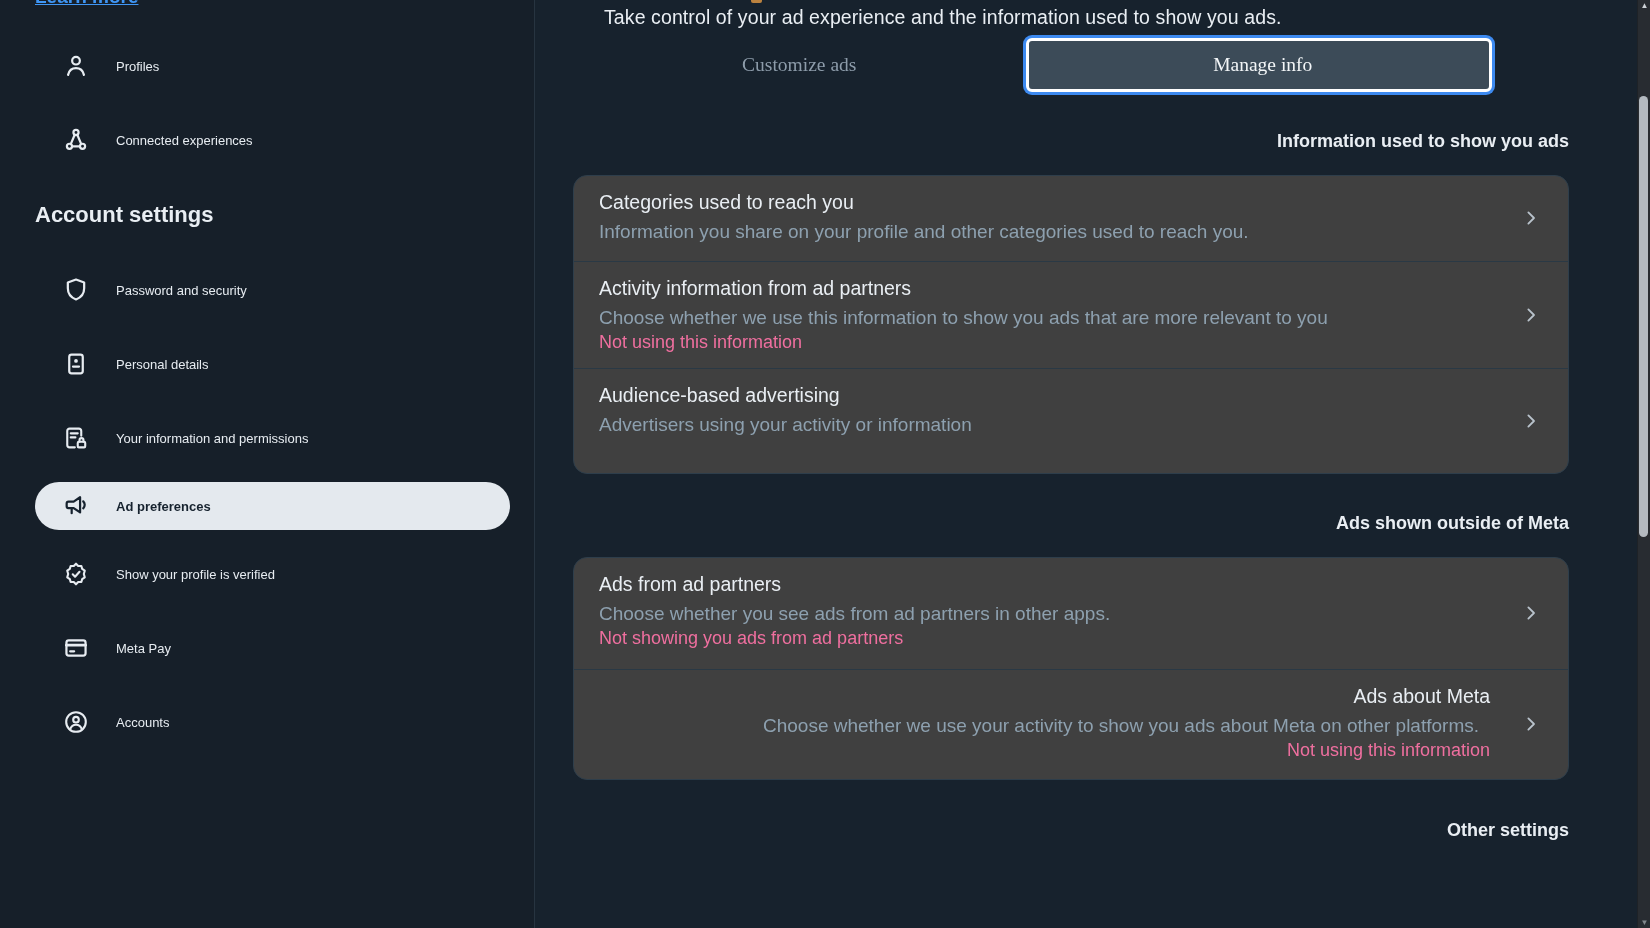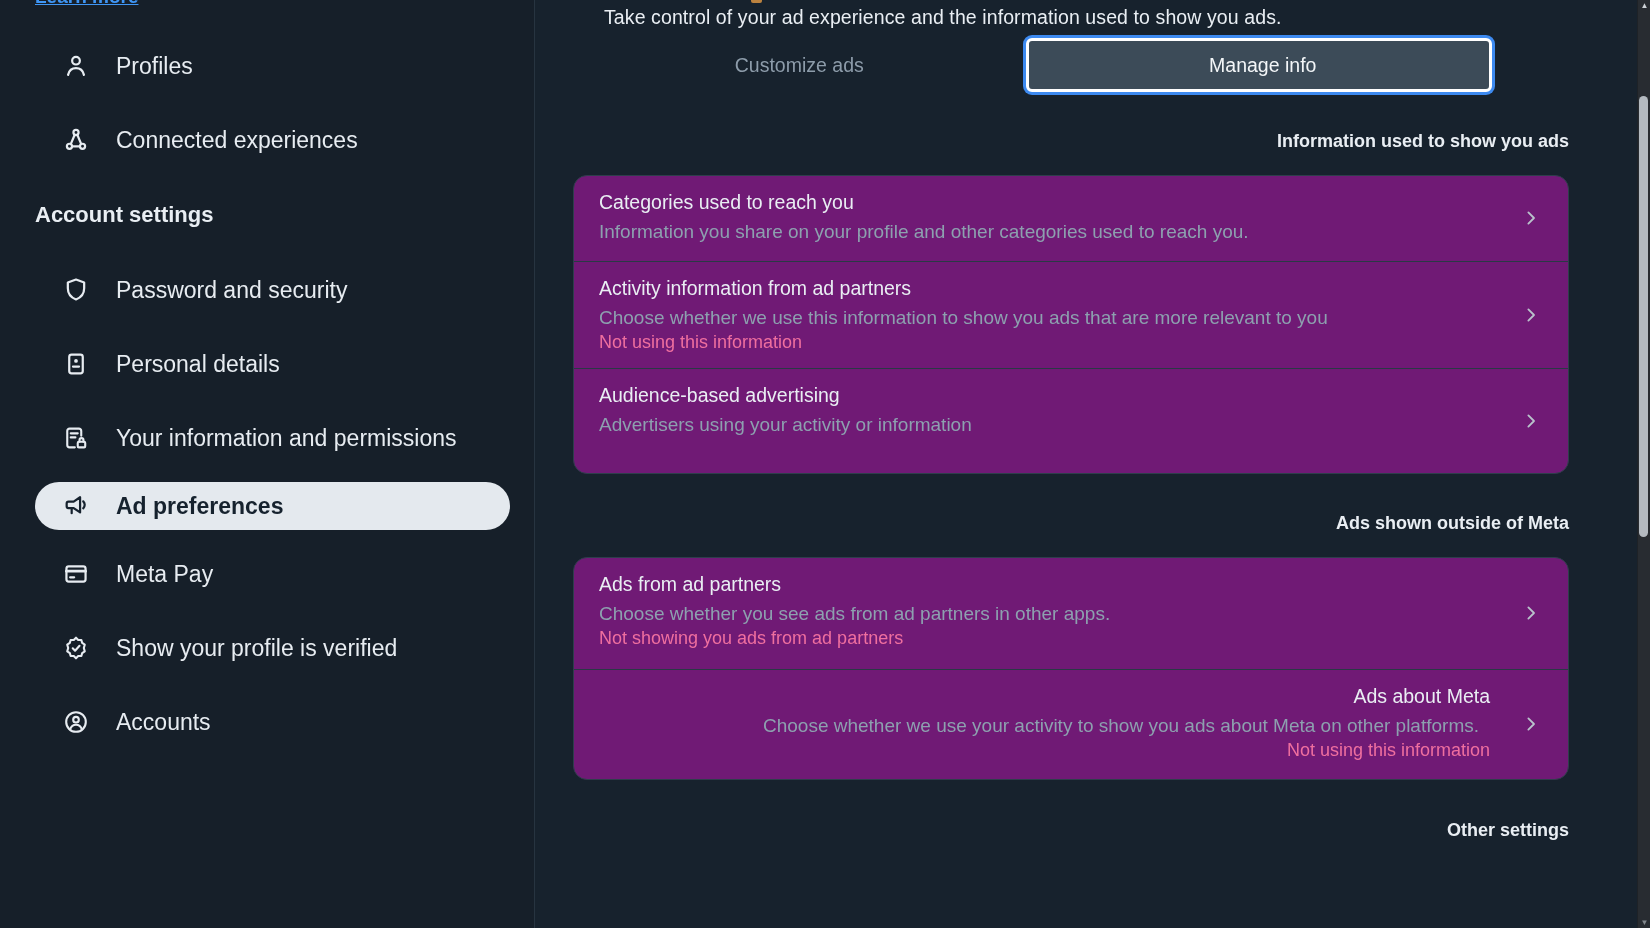--- a/index.html
+++ b/index.html
@@ -17,53 +17,53 @@
     padding:46px 0 0 35px;
   }
   .learn-more {
     position:absolute; top:-14px; left:35px;
     color:#3f96f5; font-size:19px; font-weight:700; text-decoration:underline;
     cursor:pointer;
   }
   .side-item {
     display:flex; align-items:center; gap:26px;
     height:40px; margin-bottom:34px; padding-left:27px;
-    color:#e7ecf1; font-size:23px; cursor:pointer;
+    color:#e7ecf1; font-size:13px; cursor:pointer;
   }
   .side-item svg { flex:0 0 28px; }
   .side-section-heading {
     font-size:22px; font-weight:700; color:#e9eef3;
     margin:42px 0 42px 0;
   }
   .side-item.selected {
     background:#e4e9ee; color:#16222e; font-weight:700;
     height:48px; border-radius:30px; margin:-10px 24px 24px 0;
   }
   
   .main { flex:1; position:relative; padding:6px 81px 0 38px; }
   .emoji-sliver {
     position:absolute; top:0; left:216px; width:11px; height:3px;
     background:#bb823f; border-radius:0 0 2px 2px;
   }
   .intro { margin-left:31px; font-size:19.5px; color:#e9eef3; letter-spacing:.1px; }
-  .tab-bar { width:919px; height:54px; margin-top:9px; display:flex; }
+  .tab-bar { width:919px; height:54px; margin-top:9px; display:flex;font-family:Liberation Serif, serif; }
   .tab {
     flex:1; display:flex; align-items:center; justify-content:center;
     font-size:19.5px; color:#8d9caa; cursor:pointer; border-radius:6px;
   }
   .tab.selected {
     background:#3c4b58; color:#f3f6f8;
     border:3px solid #ffffff;
     box-shadow:0 0 0 3px #3d8af0;
     padding-left:8px;
   }
   .section-heading { margin-top:39px; font-size:18px; font-weight:700; color:#e9eef3;text-align:right; }
   .section-heading.clipped { margin-top:40px; }
   .card {
-    margin-top:23px; background:#701a75;
+    margin-top:23px; background:#404040;
     border:1px solid #2e3e4b; border-radius:14px;
   }
   .row { position:relative; padding:15px 78px 15px 25px; cursor:pointer; }
   .row + .row { border-top:1px solid #2a3945; }
   .row-title { font-size:19.5px; color:#e9eef3; margin-bottom:5px; }
   .row-sub { font-size:19px; color:#8da0af; line-height:1.42; }
   .row-sub.w850 { max-width:860px; }
   .row-sub.w880 { max-width:880px; }
   .row-status { font-size:18px; color:#ef6f9f; margin-top:0; }
   .row.tall-pad { padding-bottom:34px; }
@@ -145,34 +145,34 @@
     <div class="side-item selected">
       <svg width="28" height="28" viewBox="0 0 24 24" fill="none" stroke="currentColor" stroke-width="1.9" stroke-linecap="round" stroke-linejoin="round">
         <path d="M15.5 4.5v13l-5.5-3.7H5.6A1.6 1.6 0 0 1 4 12.2V9.8a1.6 1.6 0 0 1 1.6-1.6H10z"></path>
         <path d="M18.2 8a4.2 4.2 0 0 1 0 6"></path>
         <path d="M8.3 14v4.2"></path>
       </svg>
       <span>Ad preferences</span>
     </div>
 
     <div class="side-item">
+      <svg width="28" height="28" viewBox="0 0 24 24" fill="none" stroke="currentColor" stroke-width="1.8" stroke-linecap="round" stroke-linejoin="round">
+        <path d="M12 3.2l1.9 1.9h2.7l.7 2.6 2.2 1.5-.8 2.8.8 2.8-2.2 1.5-.7 2.6h-2.7L12 20.8l-1.9-1.9H7.4l-.7-2.6-2.2-1.5.8-2.8-.8-2.8 2.2-1.5.7-2.6h2.7z"></path>
+        <path d="M9.2 12.3l2 2 3.8-4.2"></path>
+      </svg>
+      <span>Show your profile is verified</span>
+    </div>
+
+    <div class="side-item">
       <svg width="28" height="28" viewBox="0 0 24 24" fill="none" stroke="currentColor" stroke-width="1.9" stroke-linecap="round" stroke-linejoin="round">
         <rect x="3.8" y="5.5" width="16.4" height="13" rx="2"></rect>
         <path d="M3.8 9.6h16.4" stroke-width="2.4"></path>
         <path d="M7 14.8h3.4"></path>
       </svg>
       <span>Meta Pay</span>
-    </div>
-
-    <div class="side-item">
-      <svg width="28" height="28" viewBox="0 0 24 24" fill="none" stroke="currentColor" stroke-width="1.8" stroke-linecap="round" stroke-linejoin="round">
-        <path d="M12 3.2l1.9 1.9h2.7l.7 2.6 2.2 1.5-.8 2.8.8 2.8-2.2 1.5-.7 2.6h-2.7L12 20.8l-1.9-1.9H7.4l-.7-2.6-2.2-1.5.8-2.8-.8-2.8 2.2-1.5.7-2.6h2.7z"></path>
-        <path d="M9.2 12.3l2 2 3.8-4.2"></path>
-      </svg>
-      <span>Show your profile is verified</span>
     </div>
 
     <div class="side-item">
       <svg width="28" height="28" viewBox="0 0 24 24" fill="none" stroke="currentColor" stroke-width="1.8" stroke-linecap="round" stroke-linejoin="round">
         <circle cx="12" cy="12" r="8.4"></circle>
         <circle cx="12" cy="10" r="2.4"></circle>
         <path d="M6.9 18.3c1-2.7 2.9-4 5.1-4s4.1 1.3 5.1 4"></path>
       </svg>
       <span>Accounts</span>
     </div>

